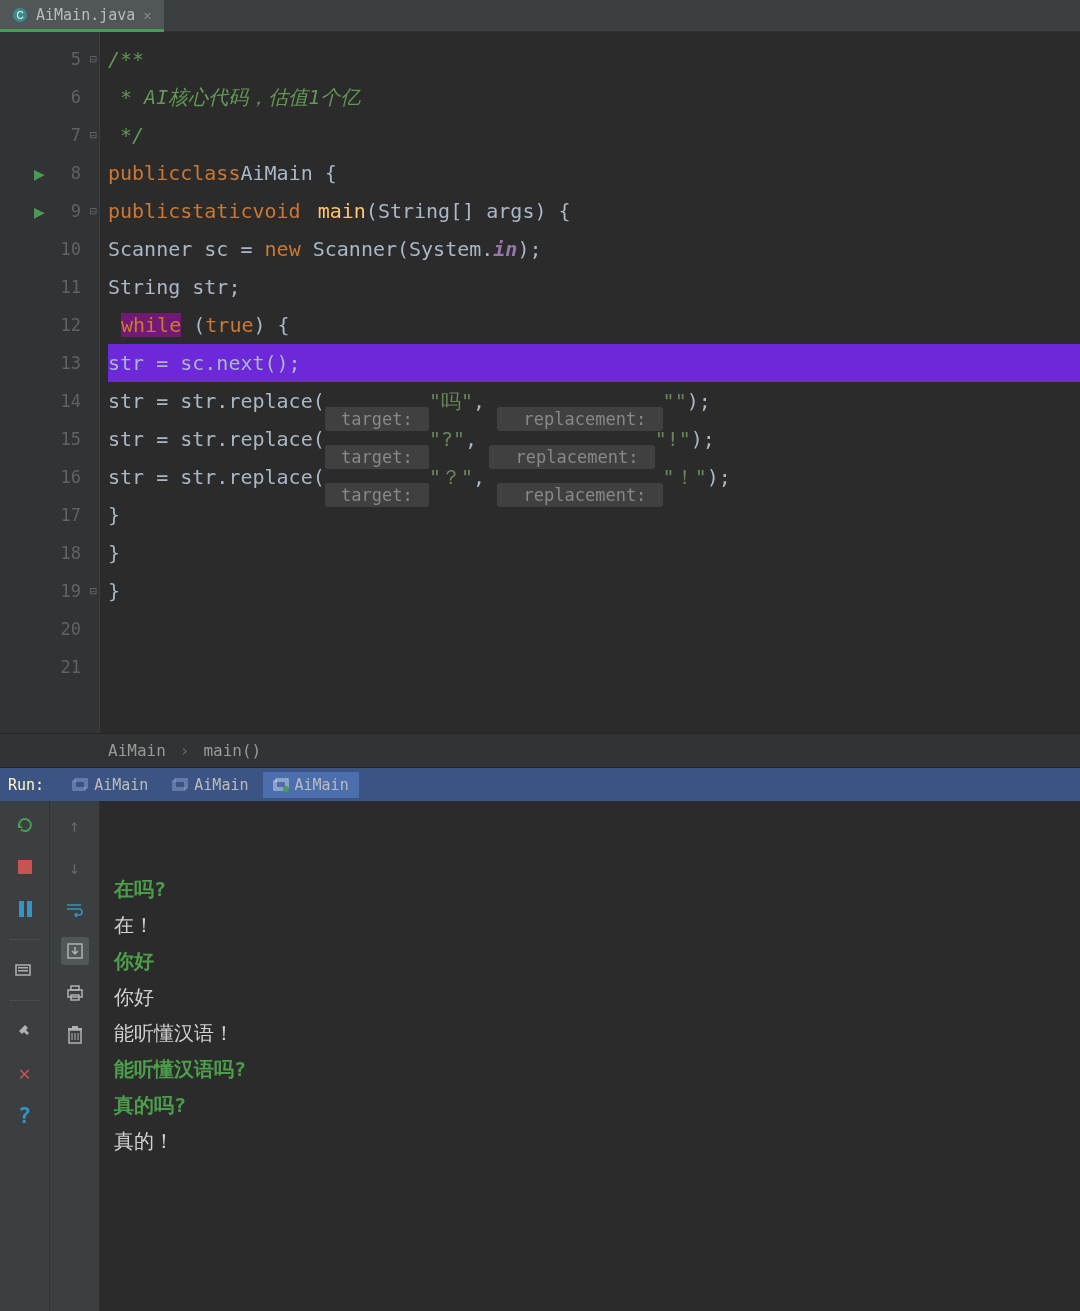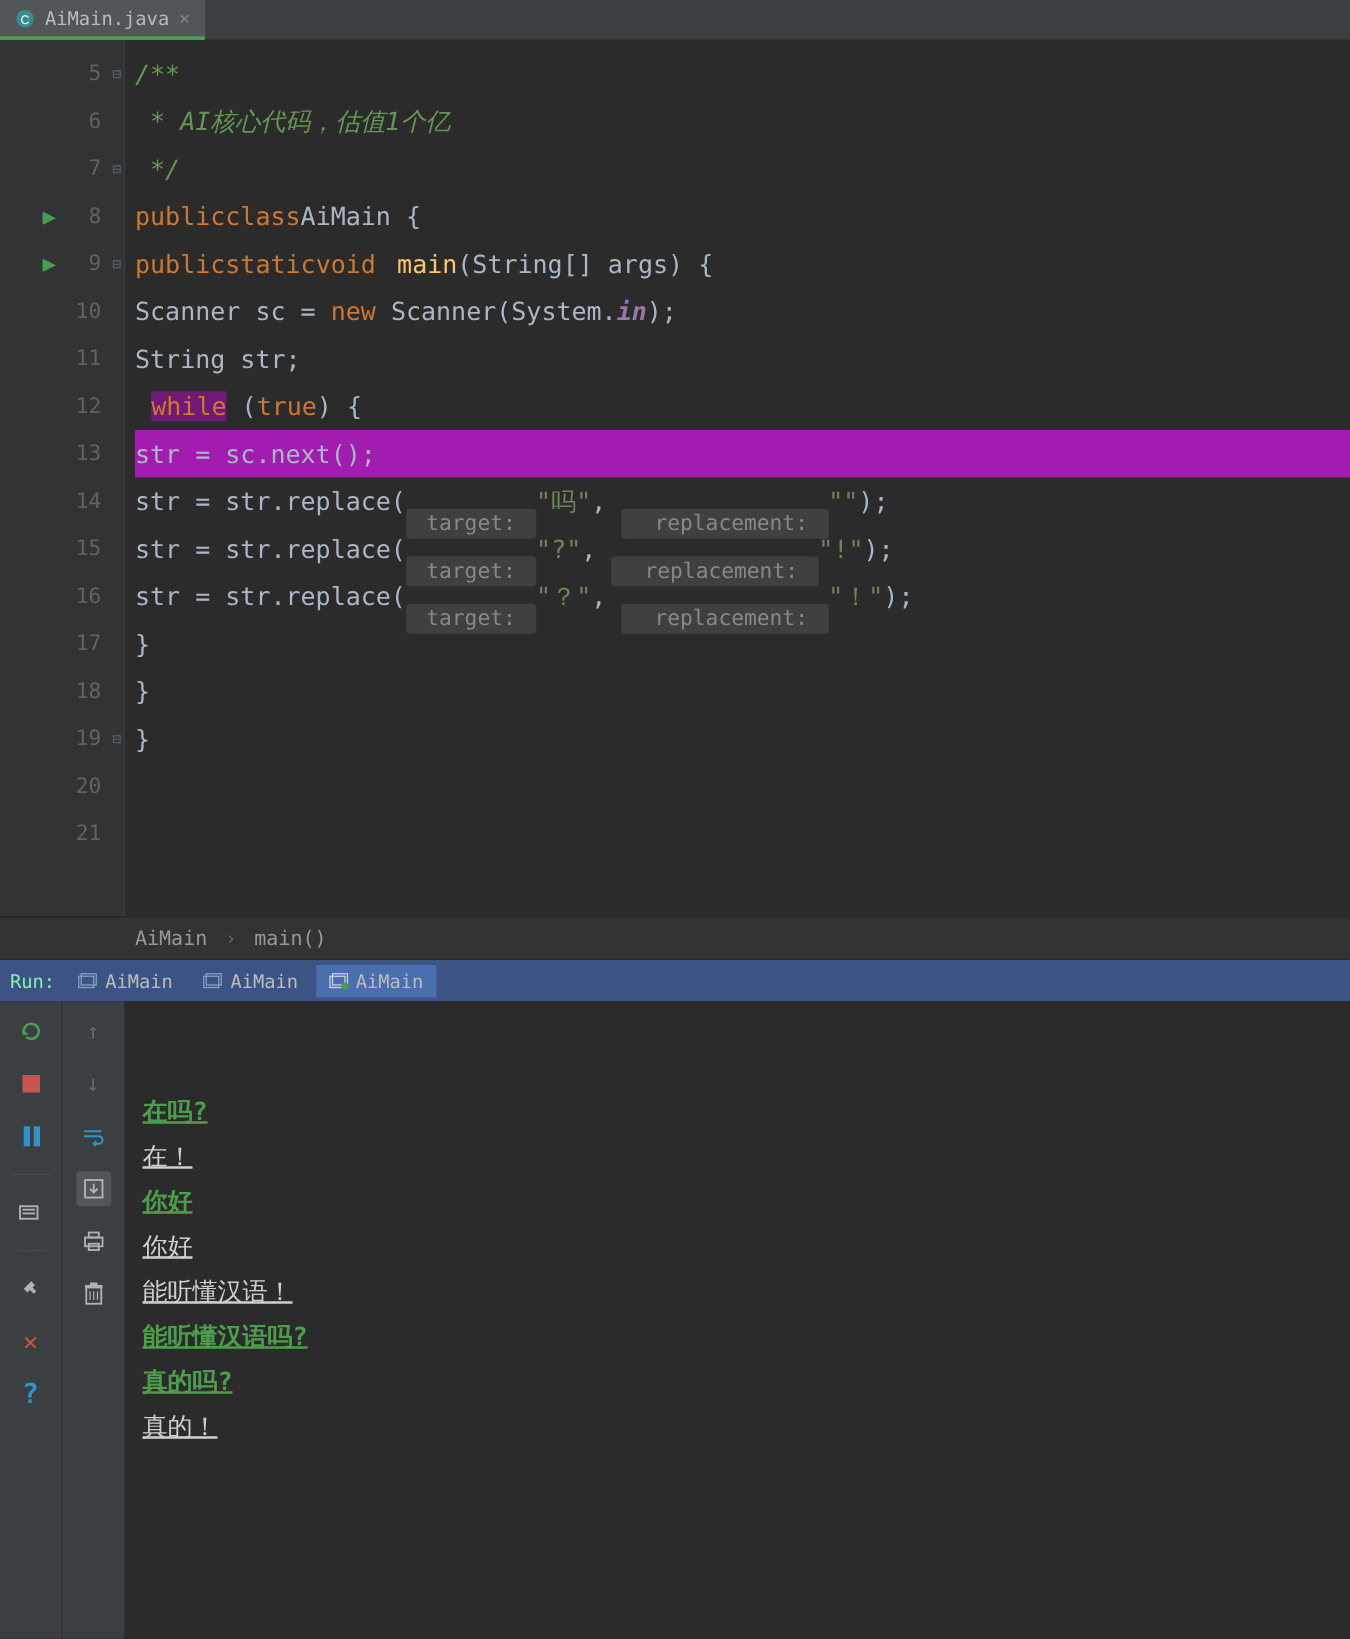--- a/index.html
+++ b/index.html
@@ -81,21 +81,21 @@
       padding-left: 8px;
       position: relative;
     }
     .code-line {
       height: 38px;
       display: flex;
       align-items: center;
       white-space: pre;
       font-size: 20px;
     }
-    .code-line.highlighted { background: #a21caf; }
+    .code-line.highlighted { background: #6d28d9; }
     .kw { color: #cc7832; }
     .kw-hl { color: #cc7832; background: #701a75; margin-left: 13px; }
     .comment { color: #629755; font-style: italic; }
     .classname { color: #a9b7c6; }
     .method { color: #ffc66d; margin-left: 17px; }
     .str { color: #6a8759; }
     .field { color: #9876aa; font-style: italic; font-weight: bold; }
     .const { color: #cc7832; }
     .param-hint {
       background: #404040;
@@ -122,21 +122,21 @@
 
     .run-tab-bar {
       background: #3c5484;
       height: 34px;
       display: flex;
       align-items: center;
       padding-left: 8px;
       gap: 4px;
       border-top: 1px solid #262626;
     }
-    .run-label { color: #86efac; font-size: 15px; margin-right: 4px; }
+    .run-label { color: #fef9c3; font-size: 15px; margin-right: 14px; }
     .run-tab {
       display: flex;
       align-items: center;
       gap: 6px;
       padding: 4px 10px;
       color: #bbb;
       font-size: 15px;
       cursor: pointer;
     }
     .run-tab.active { background: #4b6eaf; }
@@ -179,21 +179,21 @@
     .tool-icon.selected { background: #515658; border-radius: 3px; }
     .tool-sep { width: 30px; border-top: 1px dotted #555; margin: 2px 0; }
 
     .console-output {
       flex: 1;
       padding: 16px 14px;
       padding-top: 70px;
       font-size: 20px;
       line-height: 36px;
     }
-    .console-line { white-space: pre; text-decoration: underline; }
+    .console-line { white-space: pre; }
     .input-line { color: #4c9e4c; font-weight: bold; }
     .output-line { color: #d0d0d0; }
   </style>
 </head>
 <body>
 
 <div class="tab-bar">
   <div class="tab">
     <span class="tab-icon">
       <svg width="16" height="16" viewBox="0 0 16 16">

